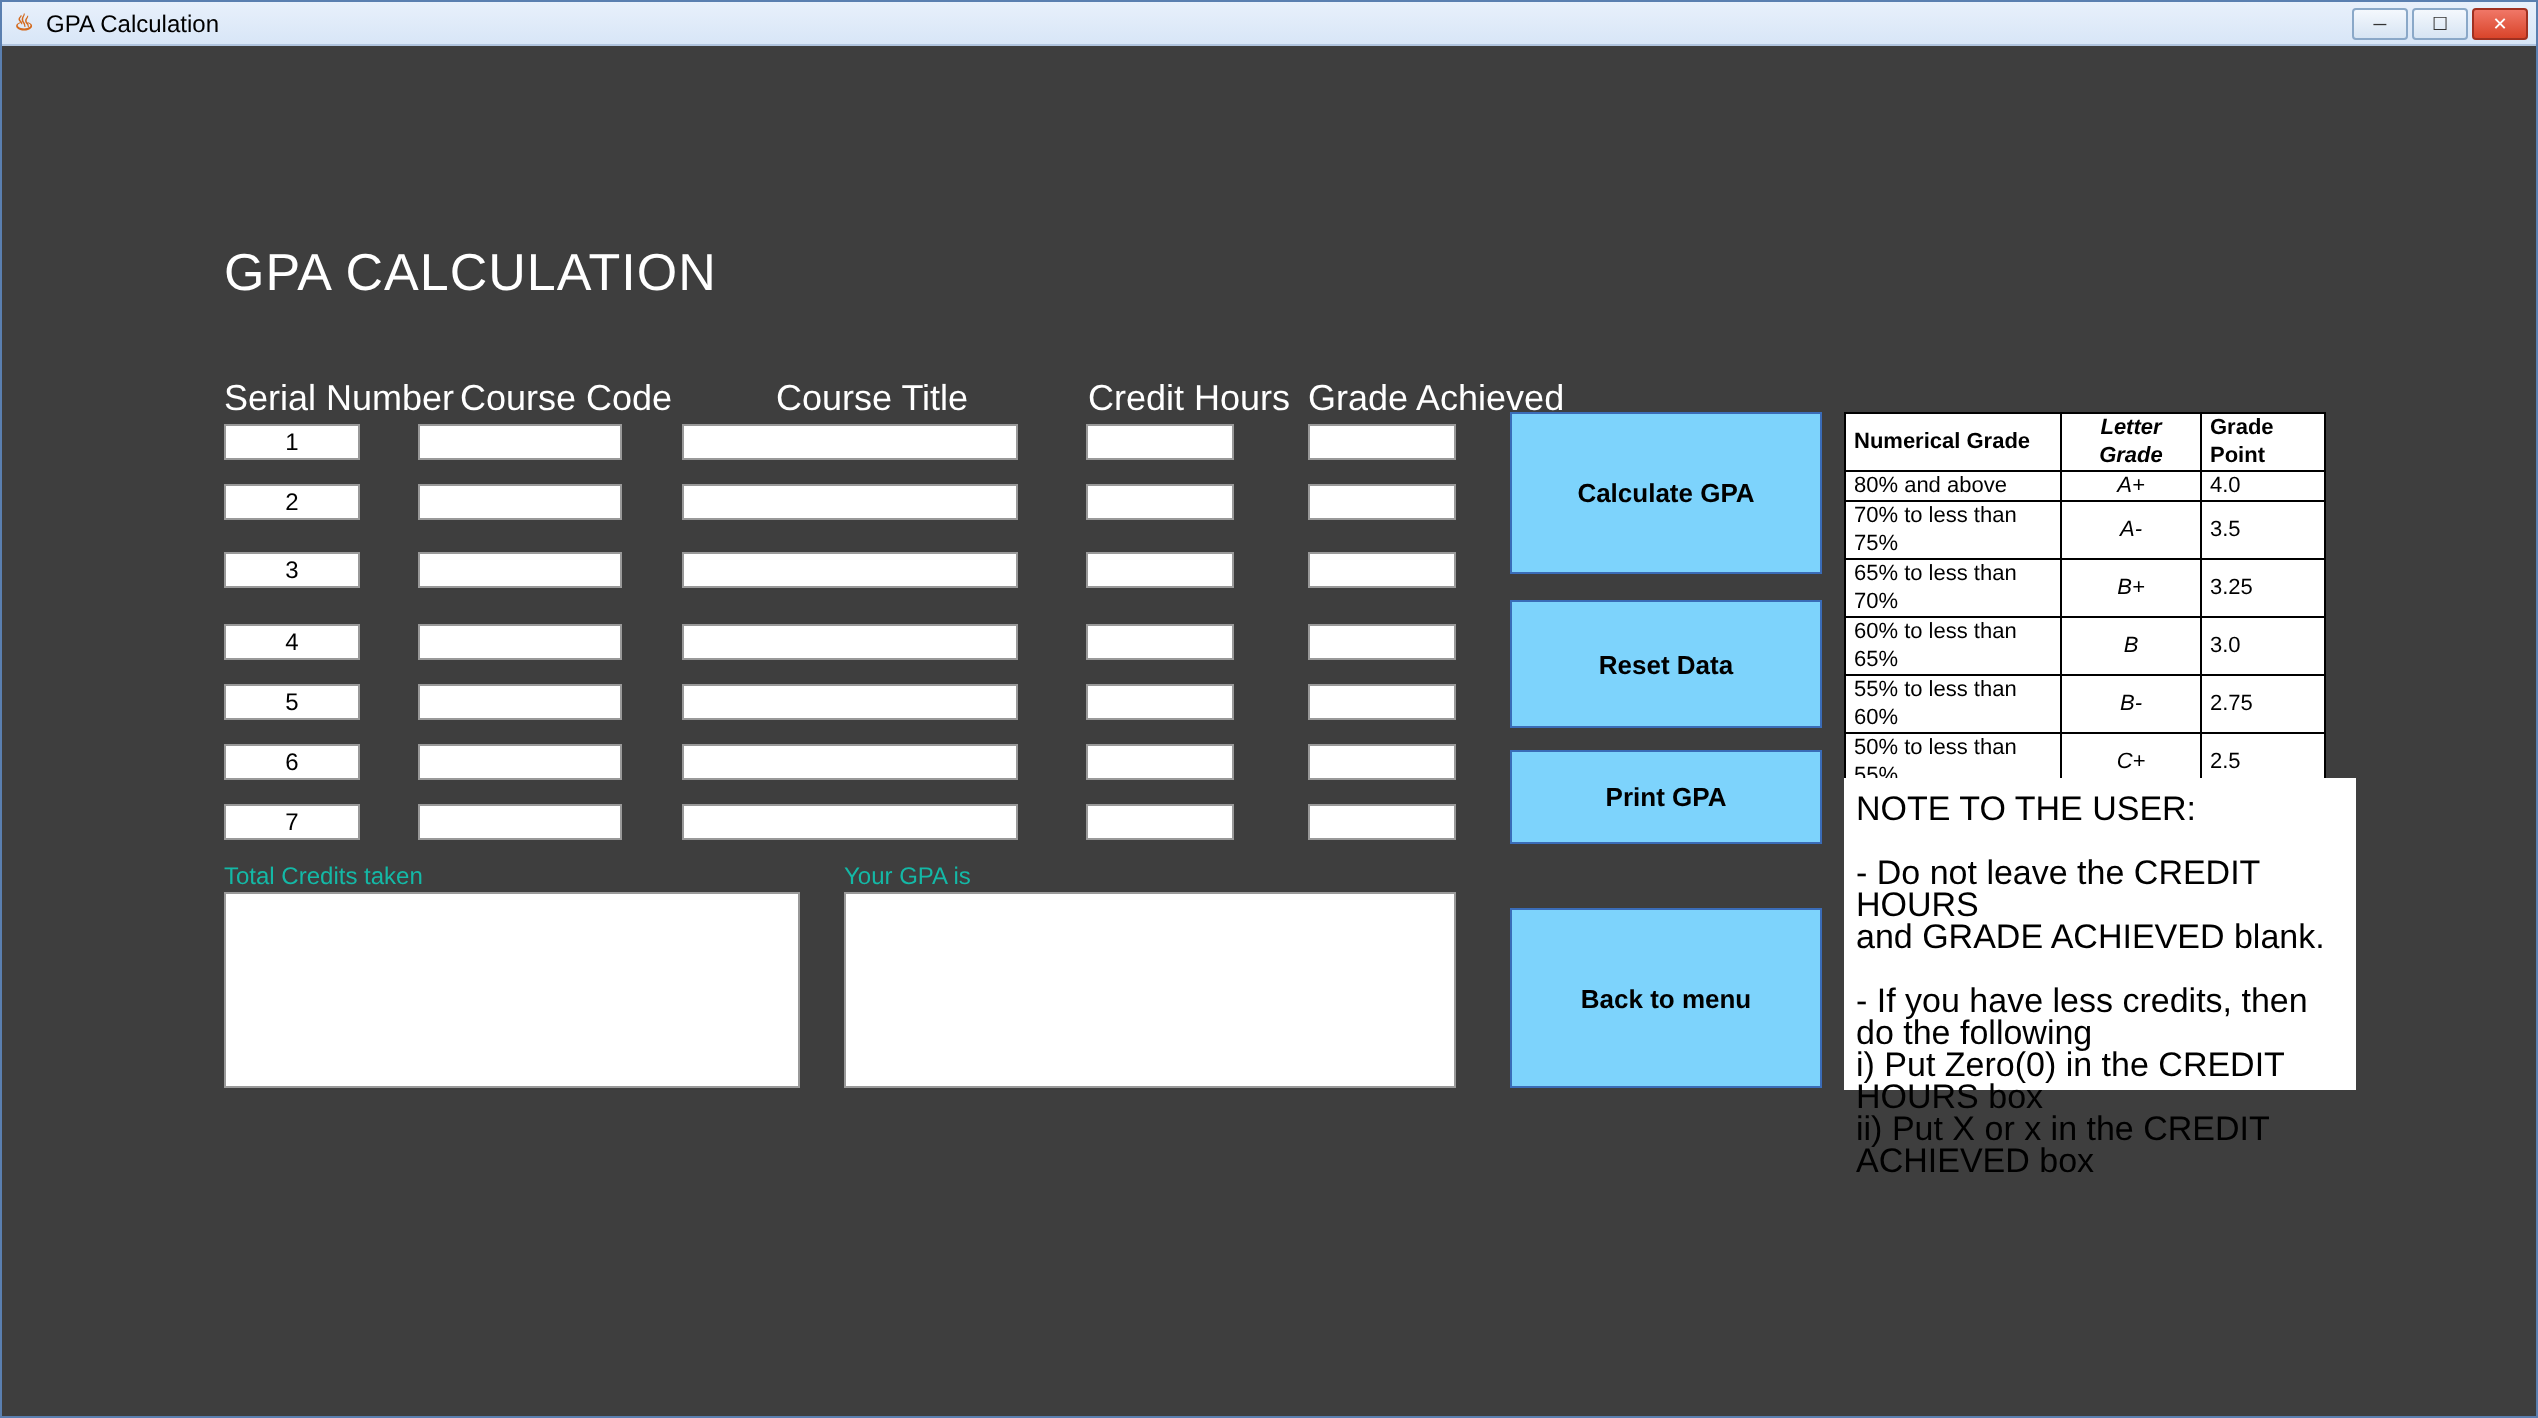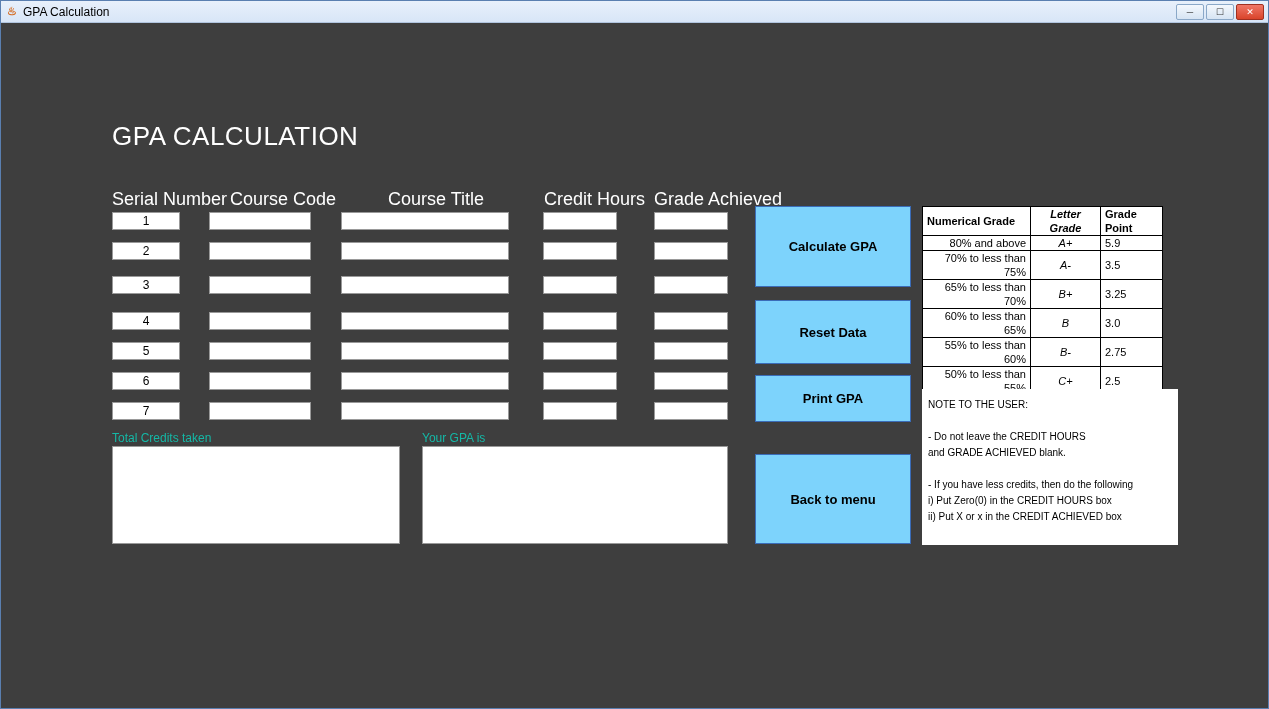--- a/index.html
+++ b/index.html
@@ -134,34 +134,33 @@
     top: 180px;
     border-collapse: collapse;
     background: #fff;
     font-size: 11px;
   }
   .grade-table th, .grade-table td {
     border: 1px solid #000;
     padding: 0 4px;
     height: 14.5px;
     line-height: 14px;
-    text-align: right;
   }
   .grade-table th { font-weight: bold; text-align: left; }
   .grade-table th:nth-child(1) { width: 108px; }
   .grade-table th:nth-child(2), .grade-table td:nth-child(2) { width: 70px; text-align: center; font-style: italic; }
   .grade-table th:nth-child(3), .grade-table td:nth-child(3) { width: 62px; text-align: left; }
   .note-box {
     position: absolute;
     left: 918px;
     top: 363px;
     width: 256px;
     height: 156px;
     background: #fff;
-    font-size: 10px;
+    font-size: 17px;
     padding: 8px 6px;
     line-height: 16px;
   }
 </style>
 </head>
 <body>
 
 <div class="window">
   <div class="titlebar">
     <span class="java-icon">♨</span>
@@ -236,21 +235,21 @@
         <tr>
           <th>Numerical Grade</th>
           <th>Letter Grade</th>
           <th>Grade Point</th>
         </tr>
       </thead>
       <tbody id="grade-rows">
           <tr>
             <td>80% and above</td>
             <td>A+</td>
-            <td>5.9</td>
+            <td>4.0</td>
           </tr>
           <tr>
             <td>70% to less than 75%</td>
             <td>A-</td>
             <td>3.5</td>
           </tr>
           <tr>
             <td>65% to less than 70%</td>
             <td>B+</td>
             <td>3.25</td>

